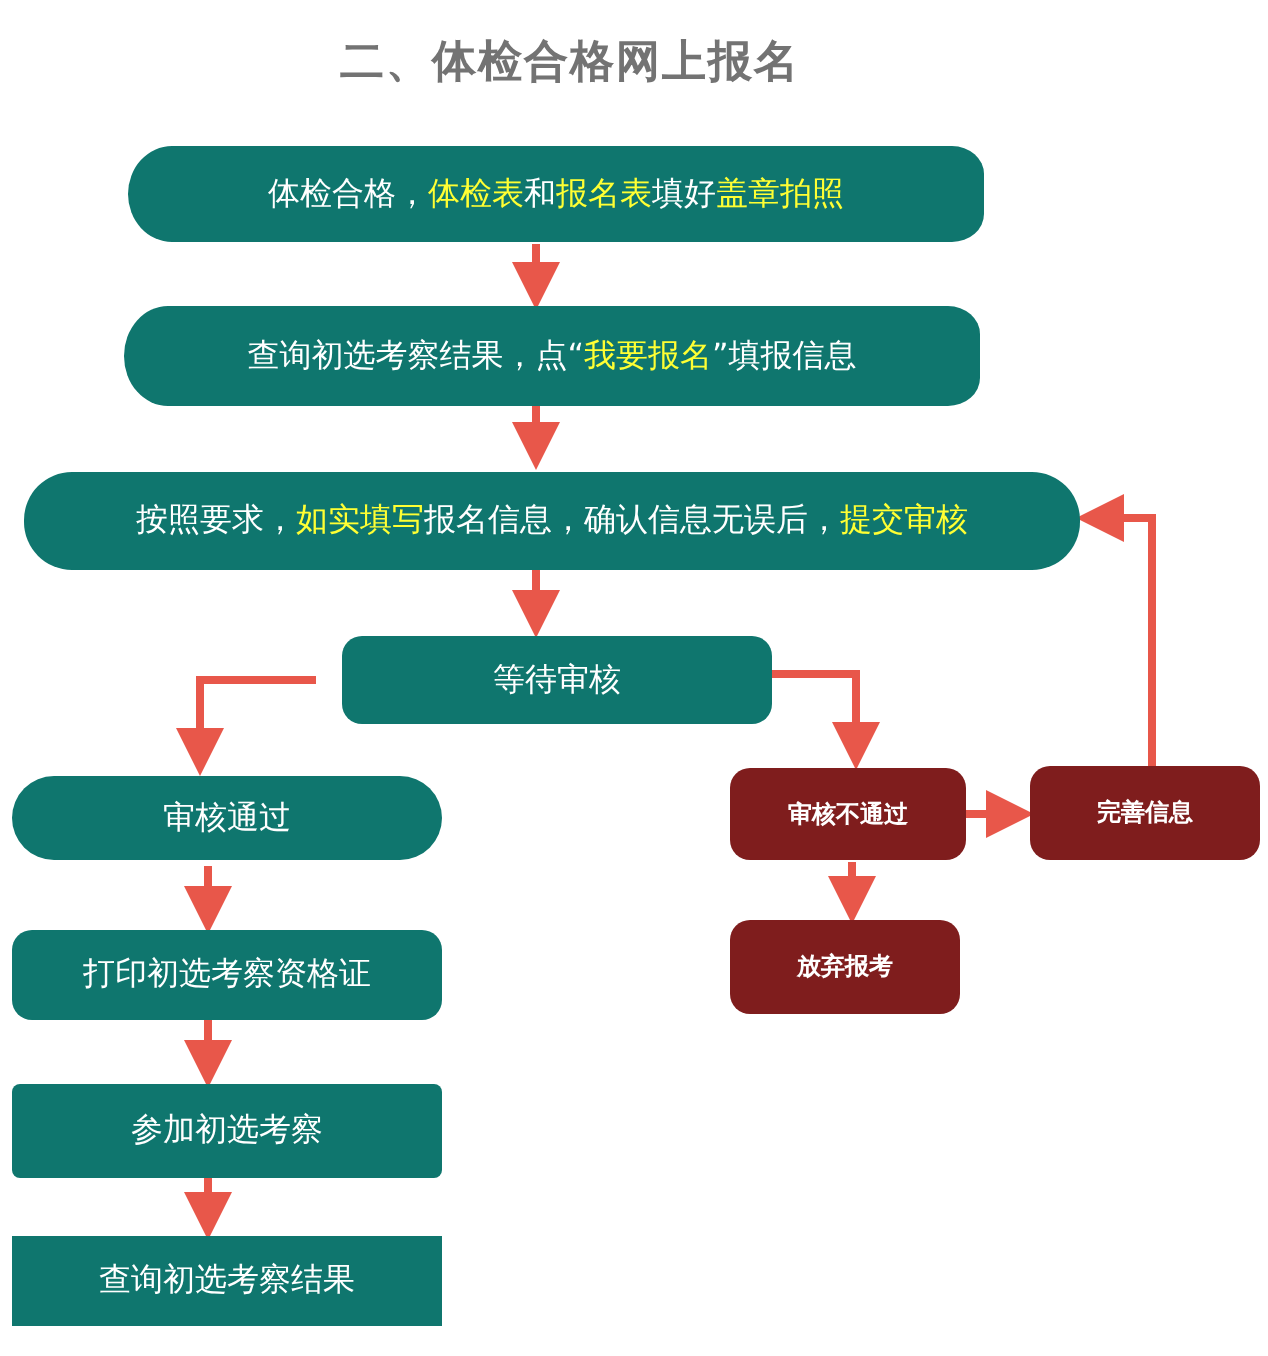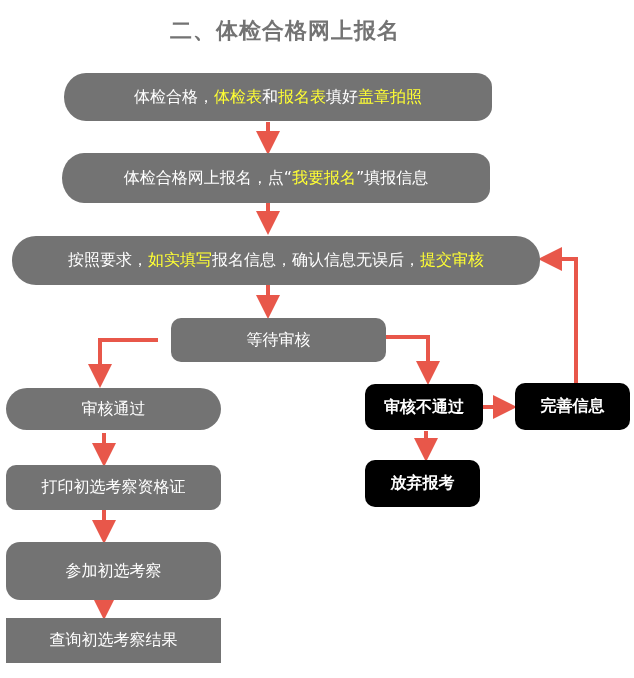--- a/index.html
+++ b/index.html
@@ -2,22 +2,22 @@
 <html><head>
   <meta charset="utf-8">
   <style>
     html, body { margin: 0; padding: 0; background: #ffffff; }
     body { width: 634px; height: 678px; position: relative; overflow: hidden;
       font-family: "DejaVu Sans", "Liberation Sans", sans-serif; }
     .title { position: absolute; left: 0; top: 16px; width: 570px; text-align: center;
       color: #737373; font-size: 22px; font-weight: bold; letter-spacing: 1px; }
     .node { position: absolute; display: flex; align-items: center; justify-content: center;
       color: #ffffff; font-size: 16px; box-sizing: border-box; white-space: nowrap; }
-    .blue { background: #737373; justify-content: center; }
-    .red { background: #000000; font-weight: bold; font-size: 16px; }
+    .blue { background: #0f766e; justify-content: center; }
+    .red { background: #7f1d1d; font-weight: bold; font-size: 12px; }
     .hl { color: #ffff33; }
     svg.arrows { position: absolute; left: 0; top: 0; }
   </style>
 </head>
 <body>
 
 <div class="title">二、体检合格网上报名</div>
 
 <svg class="arrows" width="634" height="678">
   <defs>
@@ -38,40 +38,40 @@
     <line x1="104" y1="510" x2="104" y2="532" marker-end="url(#ah)"></line>
     <line x1="104" y1="587" x2="104" y2="608" marker-end="url(#ah)"></line>
   </g>
 </svg>
 
 <div class="node blue" style="left:64px; top:73px; width:428px; height:48px; border-radius:22px 16px 16px 22px / 24px 14px 14px 24px;">
   <span class="rich"><span>体检合格，</span><span class="hl">体检表</span><span>和</span><span class="hl">报名表</span><span>填好</span><span class="hl">盖章拍照</span></span>
 </div>
 
 <div class="node blue" style="left:62px; top:153px; width:428px; height:50px; border-radius:22px 16px 16px 22px / 25px 14px 14px 25px;">
-  <span class="rich"><span>体检合格网上报名，点“</span><span class="hl">我要报名</span><span>”填报信息</span></span>
+  <span class="rich"><span>查询初选考察结果，点“</span><span class="hl">我要报名</span><span>”填报信息</span></span>
 </div>
 
 <div class="node blue" style="left:12px; top:236px; width:528px; height:49px; border-radius:24px;">
   <span class="rich"><span>按照要求，</span><span class="hl">如实填写</span><span>报名信息，确认信息无误后，</span><span class="hl">提交审核</span></span>
 </div>
 
 <div class="node blue" style="left:171px; top:318px; width:215px; height:44px; border-radius:10px;">
   <span>等待审核</span>
 </div>
 
 <div class="node blue" style="left:6px; top:388px; width:215px; height:42px; border-radius:22px;">
   <span>审核通过</span>
 </div>
 
 <div class="node blue" style="left:6px; top:465px; width:215px; height:45px; border-radius:10px;">
   <span>打印初选考察资格证</span>
 </div>
 
-<div class="node blue" style="left:6px; top:542px; width:215px; height:58px; border-radius:14px;font-family:Liberation Serif, serif;">
+<div class="node blue" style="left:6px; top:542px; width:215px; height:47px; border-radius:4px;font-family:Liberation Serif, serif;">
   <span>参加初选考察</span>
 </div>
 
 <div class="node blue" style="left:6px; top:618px; width:215px; height:45px; border-radius:0;">
   <span>查询初选考察结果</span>
 </div>
 
 <div class="node red" style="left:365px; top:384px; width:118px; height:46px; border-radius:10px;">
   <span>审核不通过</span>
 </div>

